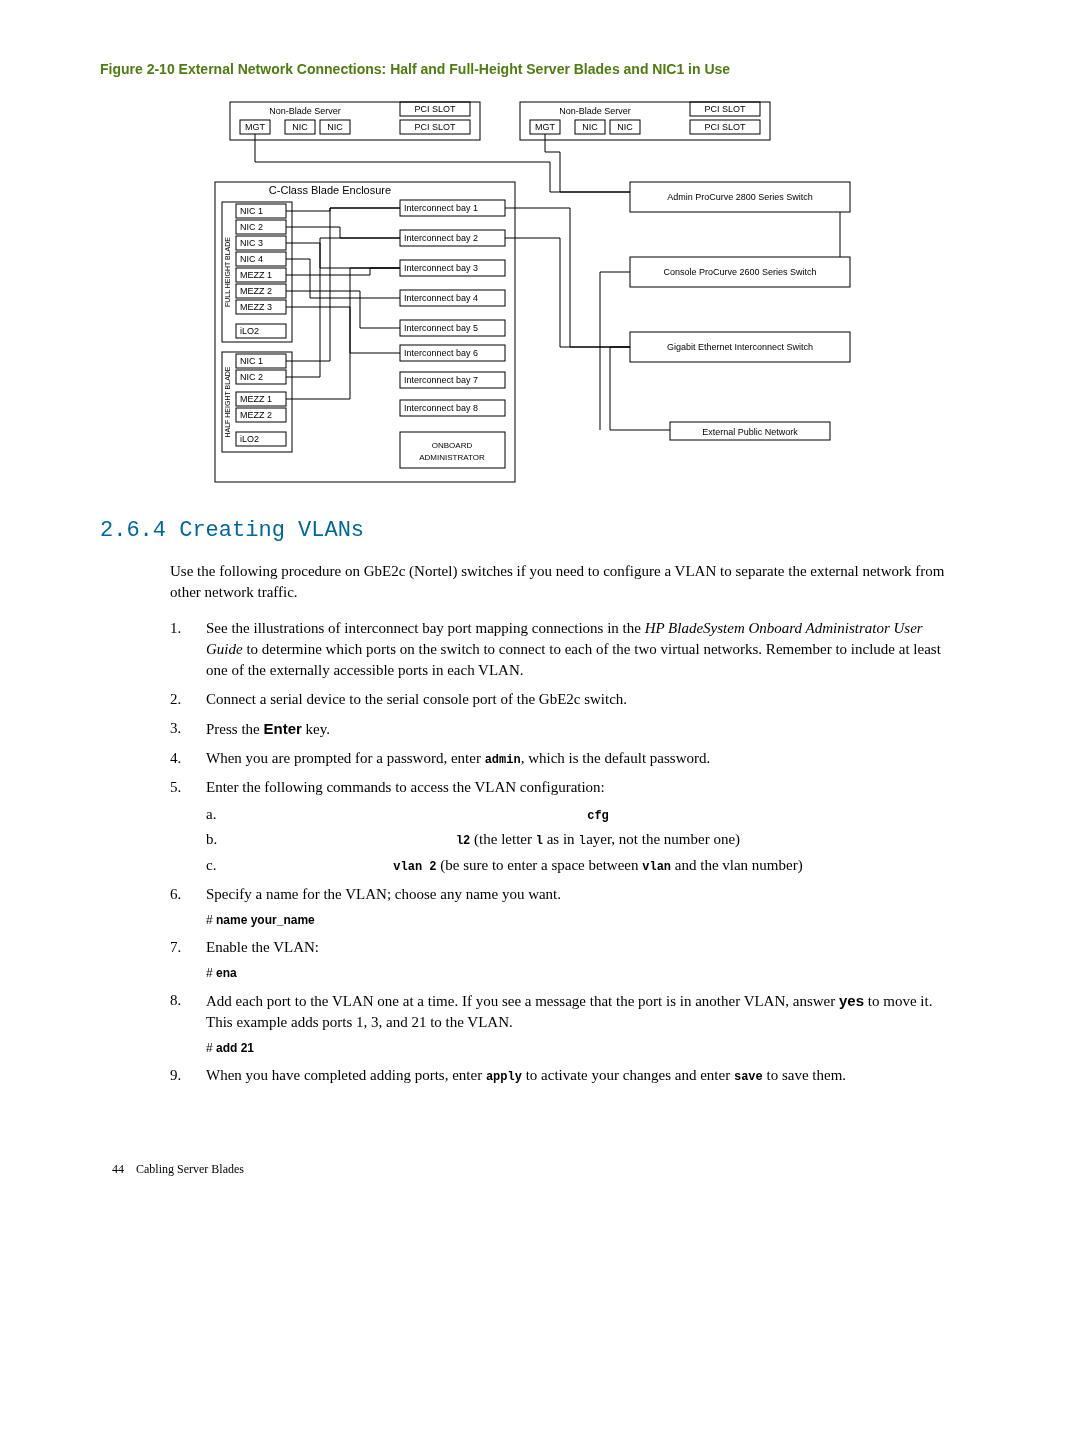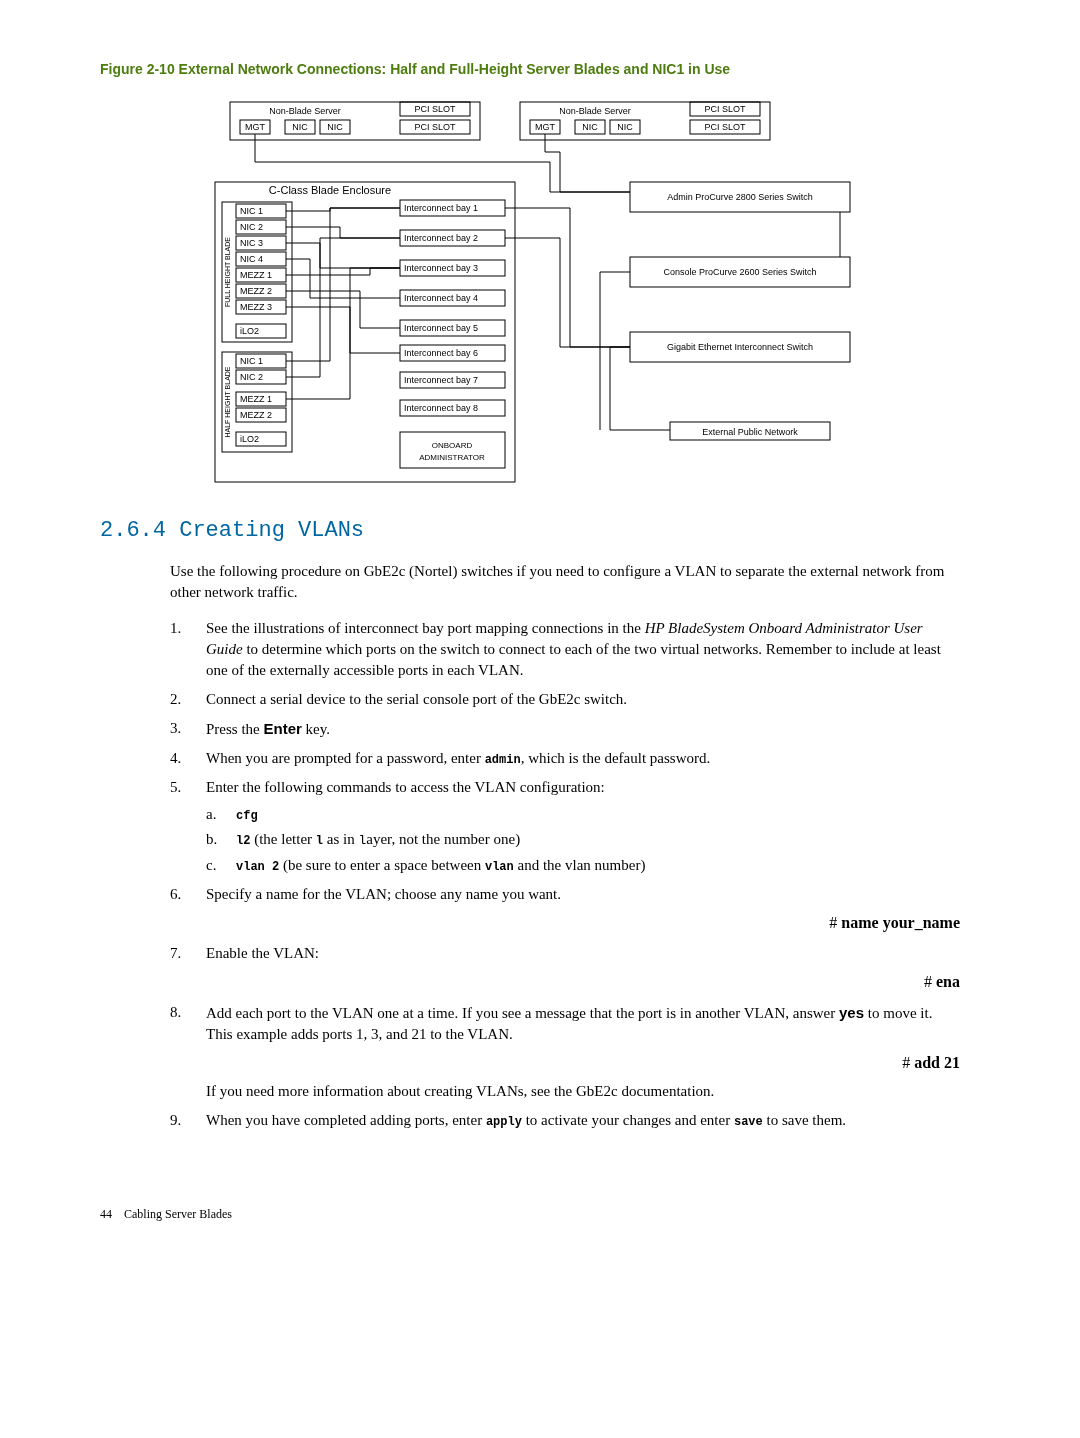--- a/index.html
+++ b/index.html
@@ -58,47 +58,47 @@
     list-style: none;
     padding-left: 0;
     counter-reset: subitem;
     margin-top: 6px;
   }
   ol.sub-list > li {
     counter-increment: subitem;
     position: relative;
     padding-left: 30px;
     margin-bottom: 4px;
+    text-align: center;
   }
   ol.sub-list > li::before {
     content: counter(subitem, lower-alpha) ".";
     position: absolute;
     left: 0;
   }
   code, .mono {
     font-family: 'Courier New', monospace;
     font-size: 13px;
   }
   .mono-bold {
     font-family: 'Courier New', monospace;
     font-size: 12px;
     font-weight: bold;
   }
   .cmd-block {
-    font-family: Liberation Serif, serif;
-    font-size: 16px;
+    font-family: Liberation Sans, sans-serif;
+    font-size: 12px;
     margin: 6px 0 6px 0;
     line-height: 1.5;
-    text-align: right;
   }
   .cmd-block .prompt { font-weight: normal; }
   .cmd-block .cmd { font-weight: bold; }
   .footer {
     position: absolute;
-    left: 100px;
+    left: 112px;
     font-size: 12px;
     font-family: Georgia, serif;
     margin-top: 60px;
   }
   em { font-style: italic; }
   strong.sans { font-family: Arial, sans-serif; font-weight: bold; }
 </style>
 </head>
 <body>
 
@@ -260,21 +260,20 @@
   </li>
   <li>
     <span>Enable the VLAN:</span>
     <div class="cmd-block"><span class="prompt"># </span><span class="cmd">ena</span></div>
   </li>
   <li>
     <span>Add each port to the VLAN one at a time. If you see a message that the port is in another VLAN, answer </span><strong class="sans">yes</strong><span> to move it. This example adds ports 1, 3, and 21 to the VLAN.</span>
     <div class="cmd-block">
       <div><span class="prompt"># </span><span class="cmd">add 21</span></div>
     </div>
-    <div>If you need more information about creating VLANs, see the GbE2c documentation.</div>
   </li>
   <li>
     <span>When you have completed adding ports, enter </span><span class="mono-bold">apply</span><span> to activate your changes and enter </span><span class="mono-bold">save</span><span> to save them.</span>
   </li>
 </ol>
 
 <div class="footer">
   <span>44</span>&nbsp;&nbsp;&nbsp;&nbsp;<span>Cabling Server Blades</span>
 </div>
 

